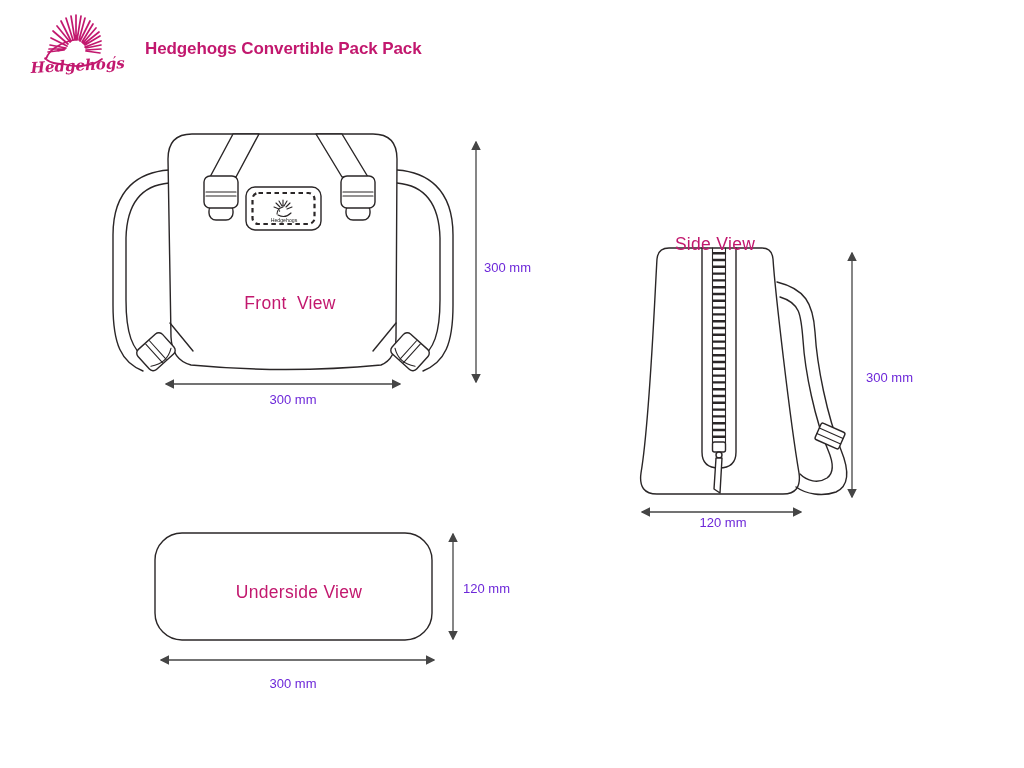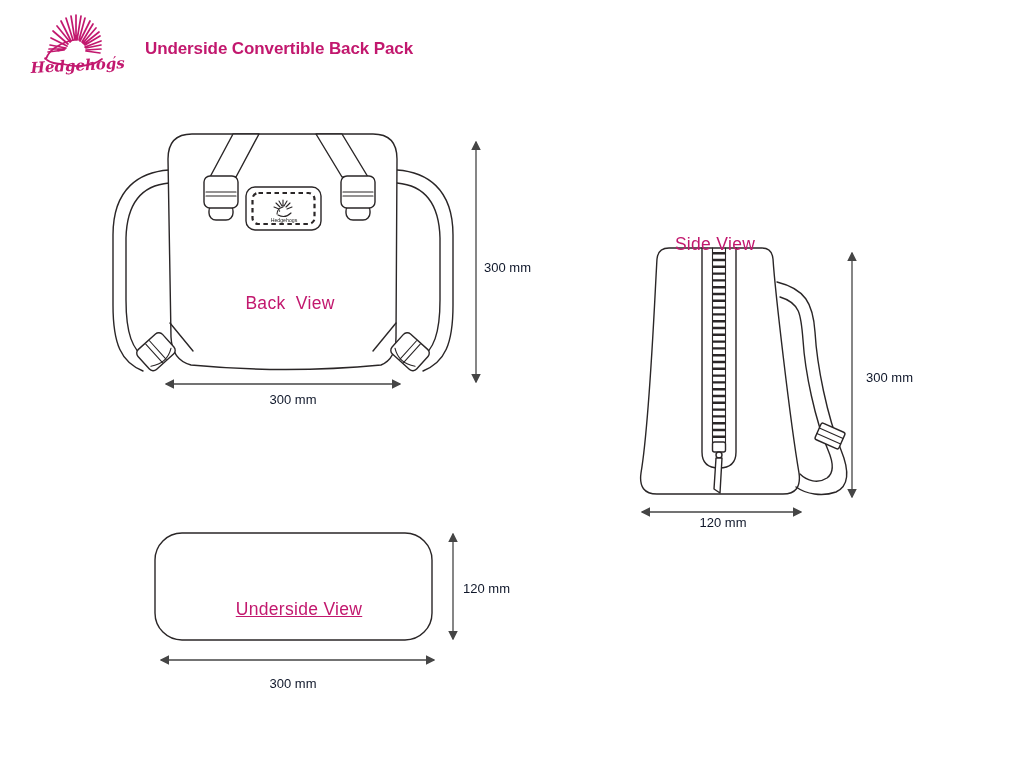--- a/index.html
+++ b/index.html
@@ -10,21 +10,21 @@
   .canvas svg { position:absolute; left:0; top:0; }
   .abs { position:absolute; }
   .title {
     color:var(--accent,#c2186e); font-size:17px; font-weight:bold;
     letter-spacing:-0.1px; white-space:pre;
   }
   .view-label {
     color:var(--accent,#c2186e); font-size:17.5px; font-weight:500;
     letter-spacing:0.3px; white-space:pre; transform:translateX(-50%);margin-top:20px;
   }
-  .dim-label { color:#0f172a; font-size:13px; white-space:pre; }
+  .dim-label { color:#6d28d9; font-size:13px; white-space:pre; }
   .dim-label.centered { transform:translateX(-50%); }
   
   .ln  { fill:none; stroke:var(--line,#2a2627); stroke-width:1.4; stroke-linecap:round; stroke-linejoin:round; }
   .fillw { fill:#ffffff; }
   .thin { stroke-width:1.1; }
   .dimln { fill:none; stroke:var(--dim,#454545); stroke-width:1.3; }
   .accent-ln { fill:none; stroke:var(--accent,#c2186e); stroke-width:1.7; stroke-linecap:round; stroke-linejoin:round; }
   .accent-fill { fill:var(--accent,#c2186e); }
   .logo-script { font-family:"DejaVu Serif", serif; font-style:italic; font-weight:bold; }
 </style>
@@ -125,25 +125,25 @@
     <g>
       <line class="dimln" x1="476" y1="142" x2="476" y2="382" marker-start="url(#arw)" marker-end="url(#arw)"></line>
       <line class="dimln" x1="166" y1="384" x2="400" y2="384" marker-start="url(#arw)" marker-end="url(#arw)"></line>
       <line class="dimln" x1="852" y1="253" x2="852" y2="497" marker-start="url(#arw)" marker-end="url(#arw)"></line>
       <line class="dimln" x1="642" y1="512" x2="801" y2="512" marker-start="url(#arw)" marker-end="url(#arw)"></line>
       <line class="dimln" x1="453" y1="534" x2="453" y2="639" marker-start="url(#arw)" marker-end="url(#arw)"></line>
       <line class="dimln" x1="161" y1="660" x2="434" y2="660" marker-start="url(#arw)" marker-end="url(#arw)"></line>
     </g>
   </svg>
 
-  <div class="abs title" style="left:145px; top:39px;">Underside Convertible Back Pack</div>
+  <div class="abs title" style="left:145px; top:39px;">Hedgehogs Convertible Pack Pack</div>
 
-  <div class="abs view-label" style="left:290px; top:273px;">Back  View</div>
+  <div class="abs view-label" style="left:290px; top:273px;">Front  View</div>
   <div class="abs view-label" style="left:715px; top:214px;">Side View</div>
-  <div class="abs view-label" style="left:299px; top:579px;text-decoration:underline;">Underside View</div>
+  <div class="abs view-label" style="left:299px; top:562px;">Underside View</div>
 
   <div class="abs dim-label" style="left:484px; top:260px;">300 mm</div>
   <div class="abs dim-label centered" style="left:293px; top:392px;">300 mm</div>
   <div class="abs dim-label" style="left:866px; top:370px;">300 mm</div>
   <div class="abs dim-label centered" style="left:723px; top:515px;">120 mm</div>
   <div class="abs dim-label" style="left:463px; top:581px;">120 mm</div>
   <div class="abs dim-label centered" style="left:293px; top:676px;">300 mm</div>
 
 </div>
 

